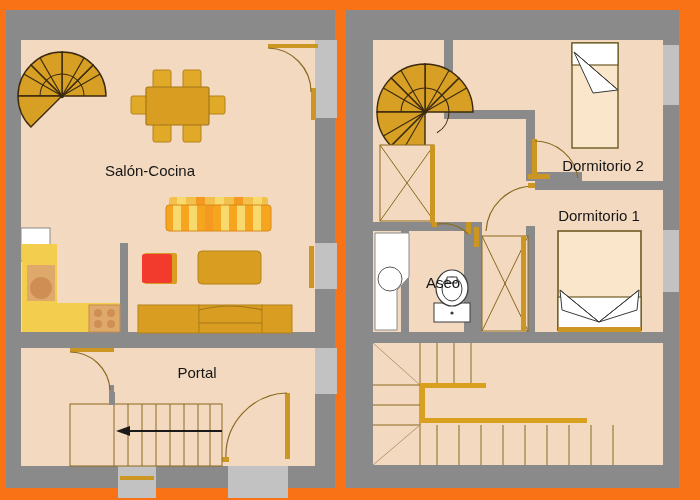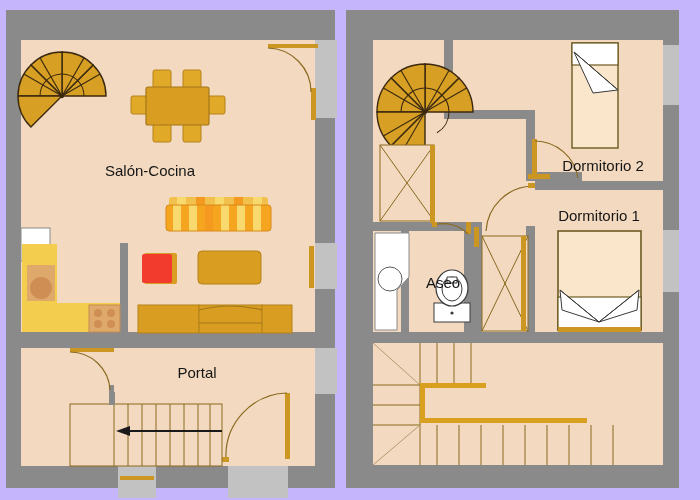--- a/index.html
+++ b/index.html
@@ -1,17 +1,17 @@
 <!DOCTYPE html>
 <html><head>
 <meta charset="utf-8">
 <style>
   html,body{margin:0;padding:0;background:#ffffff;}
   body{width:700px;height:500px;overflow:hidden;font-family:"Liberation Sans",sans-serif;}
-  #stage{position:relative;width:700px;height:500px;background:#c4b5fd;}
+  #stage{position:relative;width:700px;height:500px;background:#f97316;}
   .plan{position:absolute;top:0;height:500px;}
   #plan-left{left:0;width:345px;}
   #plan-right{left:340px;width:345px;}
   svg{display:block;}
   .roomlabel{font-family:"Liberation Sans",sans-serif;font-size:15px;fill:#151515;}
 </style>
 </head>
 <body>
 
 <div id="stage">

